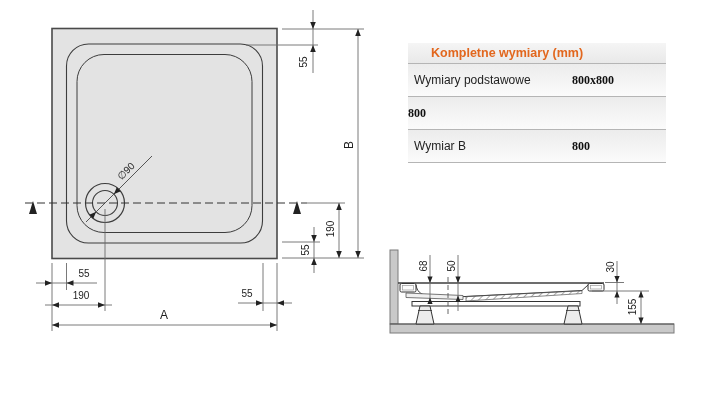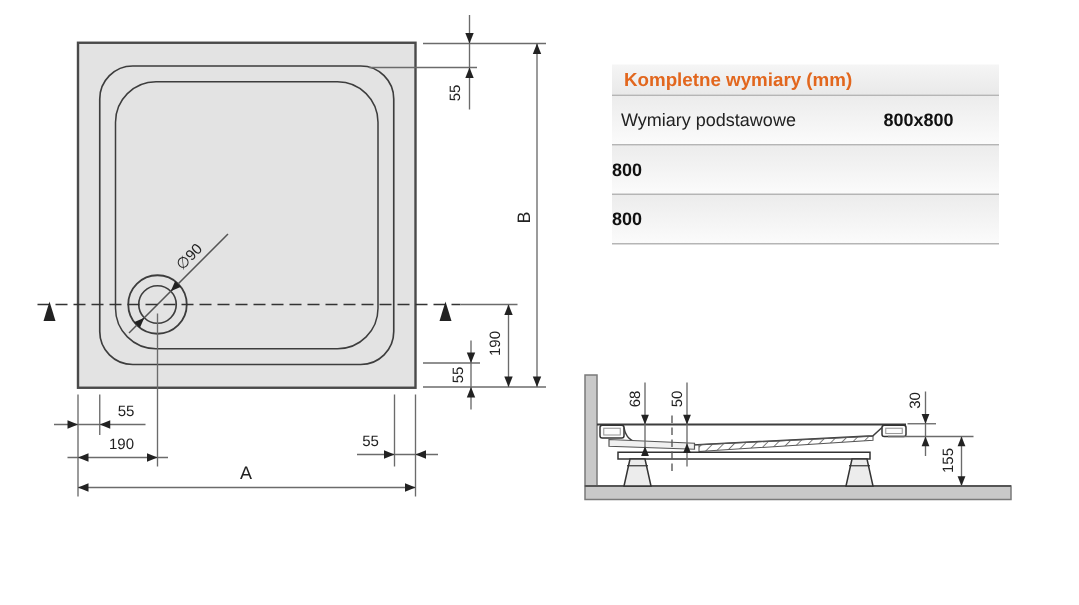--- a/index.html
+++ b/index.html
@@ -2,27 +2,27 @@
 <html><head>
 <meta charset="utf-8">
 <style>
   html,body{margin:0;padding:0;background:#fff;}
   #canvas{position:relative;width:719px;height:403px;background:#fff;overflow:hidden;
           font-family:"Liberation Sans",sans-serif;}
   #drawing{position:absolute;left:0;top:0;}
 
   
   .dims-table{position:absolute;left:408px;top:43px;width:258px;font-size:12px;color:#222;}
-  .t-header{height:20px;line-height:20px;padding-left:8px;font-weight:bold;font-size:12.5px;
+  .t-header{height:20px;line-height:20px;padding-left:23px;font-weight:bold;font-size:12.5px;
             color:#e2671e;background:linear-gradient(#f5f5f5,#e9e9e9);}
   .t-row{height:32px;border-top:1px solid #b5b5b5;background:linear-gradient(#ececec,#fbfbfb);
-         display:flex;align-items:center;gap:17px;}
+         display:flex;align-items:center;}
   .t-row:last-child{border-bottom:1px solid #b5b5b5;}
   .t-label{padding-left:6px;flex:0 0 158px;}
-  .t-value{font-weight:bold;color:#111;}
+  .t-value{font-weight:bold;color:#111;font-family:Liberation Serif, serif;}
 
   
   .outline{stroke:#3d3d3d;fill:none;}
   .dim{stroke:#6b6b6b;stroke-width:0.9;fill:none;}
   .arr{fill:#222;stroke:none;}
   .dimtxt{font-family:"Liberation Sans",sans-serif;font-size:10px;fill:#222;}
   .axtxt{font-family:"Liberation Sans",sans-serif;font-size:12px;fill:#222;}
 </style>
 </head>
 <body>
@@ -187,17 +187,18 @@
   <div class="dims-table">
     <div class="t-header">Kompletne wymiary (mm)</div>
     <div class="t-row">
       <span class="t-label">Wymiary podstawowe</span>
       <span class="t-value">800x800</span>
     </div>
     <div class="t-row">
       <span class="t-value">800</span>
     </div>
     <div class="t-row">
+      <span class="t-label">Wymiar B</span>
       <span class="t-value">800</span>
     </div>
   </div>
 
 </div>
 
 </body></html>

